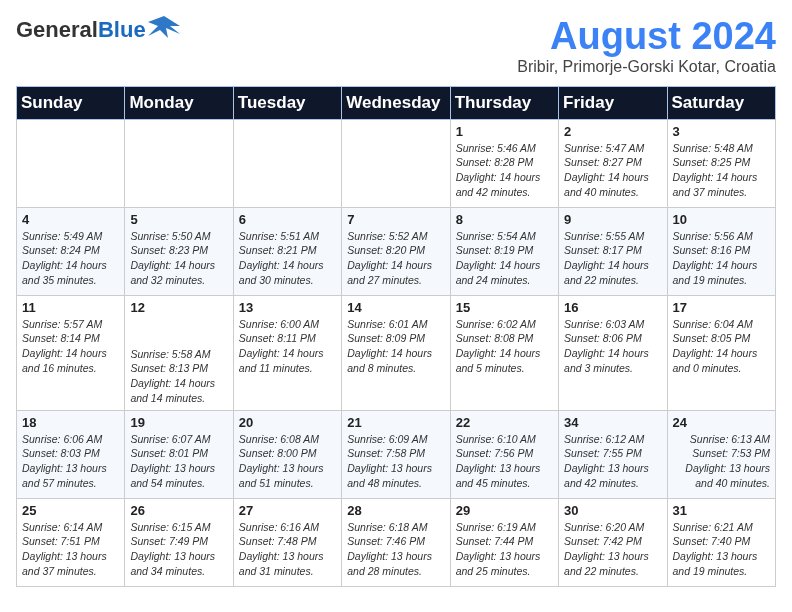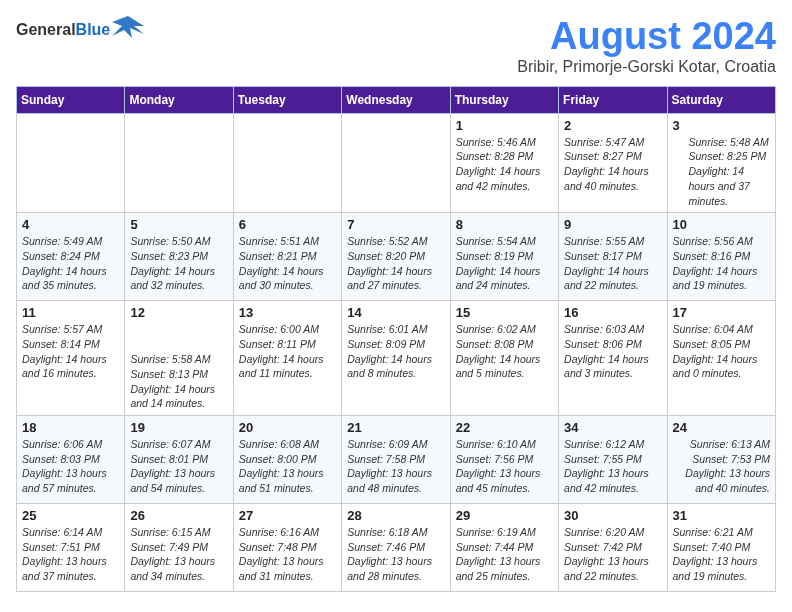--- a/index.html
+++ b/index.html
@@ -15,21 +15,21 @@
       justify-content: space-between;
       align-items: flex-start;
       margin-bottom: 10px;
     }
     .logo {
       display: flex;
       align-items: flex-start;
       gap: 0;
     }
     .logo-text {
-      font-size: 16px;
+      font-size: 22px;
       font-weight: bold;
       line-height: 1.1;
     }
     .logo-general { color: #333; }
     .logo-blue { color: #1a6bbf; }
     .title-area {
       text-align: right;
     }
     .month-title {
       font-size: 38px;
@@ -42,25 +42,25 @@
       color: #444;
       font-weight: normal;
       margin-left: 40px;
     }
     .calendar {
       width: 100%;
       border-collapse: collapse;
       font-size: 11.5px;
     }
     .calendar thead tr th {
-      background-color: #4c1d95;
+      background-color: #0f172a;
       color: #fff;
       padding: 6px 4px;
       text-align: left;
-      font-size: 12px;
+      font-size: 17px;
       font-weight: bold;
       border: 1px solid #aac4e8;
     }
     .calendar tbody tr td {
       border: 1px solid #ccc;
       vertical-align: top;
       padding: 4px 5px;
       width: calc(100% / 7);
       height: 88px;
       background: #fff;
@@ -131,21 +131,21 @@
 Daylight: 14 hours and 42 minutes.</div>
         </td>
         <td>
           <div class="day-number">2</div>
           <div class="day-info" style="white-space: pre-line;">Sunrise: 5:47 AM
 Sunset: 8:27 PM
 Daylight: 14 hours and 40 minutes.</div>
         </td>
         <td>
           <div class="day-number">3</div>
-          <div class="day-info" style="white-space: pre-line; margin-left: 16px;">Sunrise: 5:48 AM
+          <div class="day-info" style="white-space: pre-line;">Sunrise: 5:48 AM
 Sunset: 8:25 PM
 Daylight: 14 hours and 37 minutes.</div>
         </td>
       </tr>
       <tr>
         <td>
           <div class="day-number">4</div>
           <div class="day-info" style="white-space: pre-line;">Sunrise: 5:49 AM
 Sunset: 8:24 PM
 Daylight: 14 hours and 35 minutes.</div>

